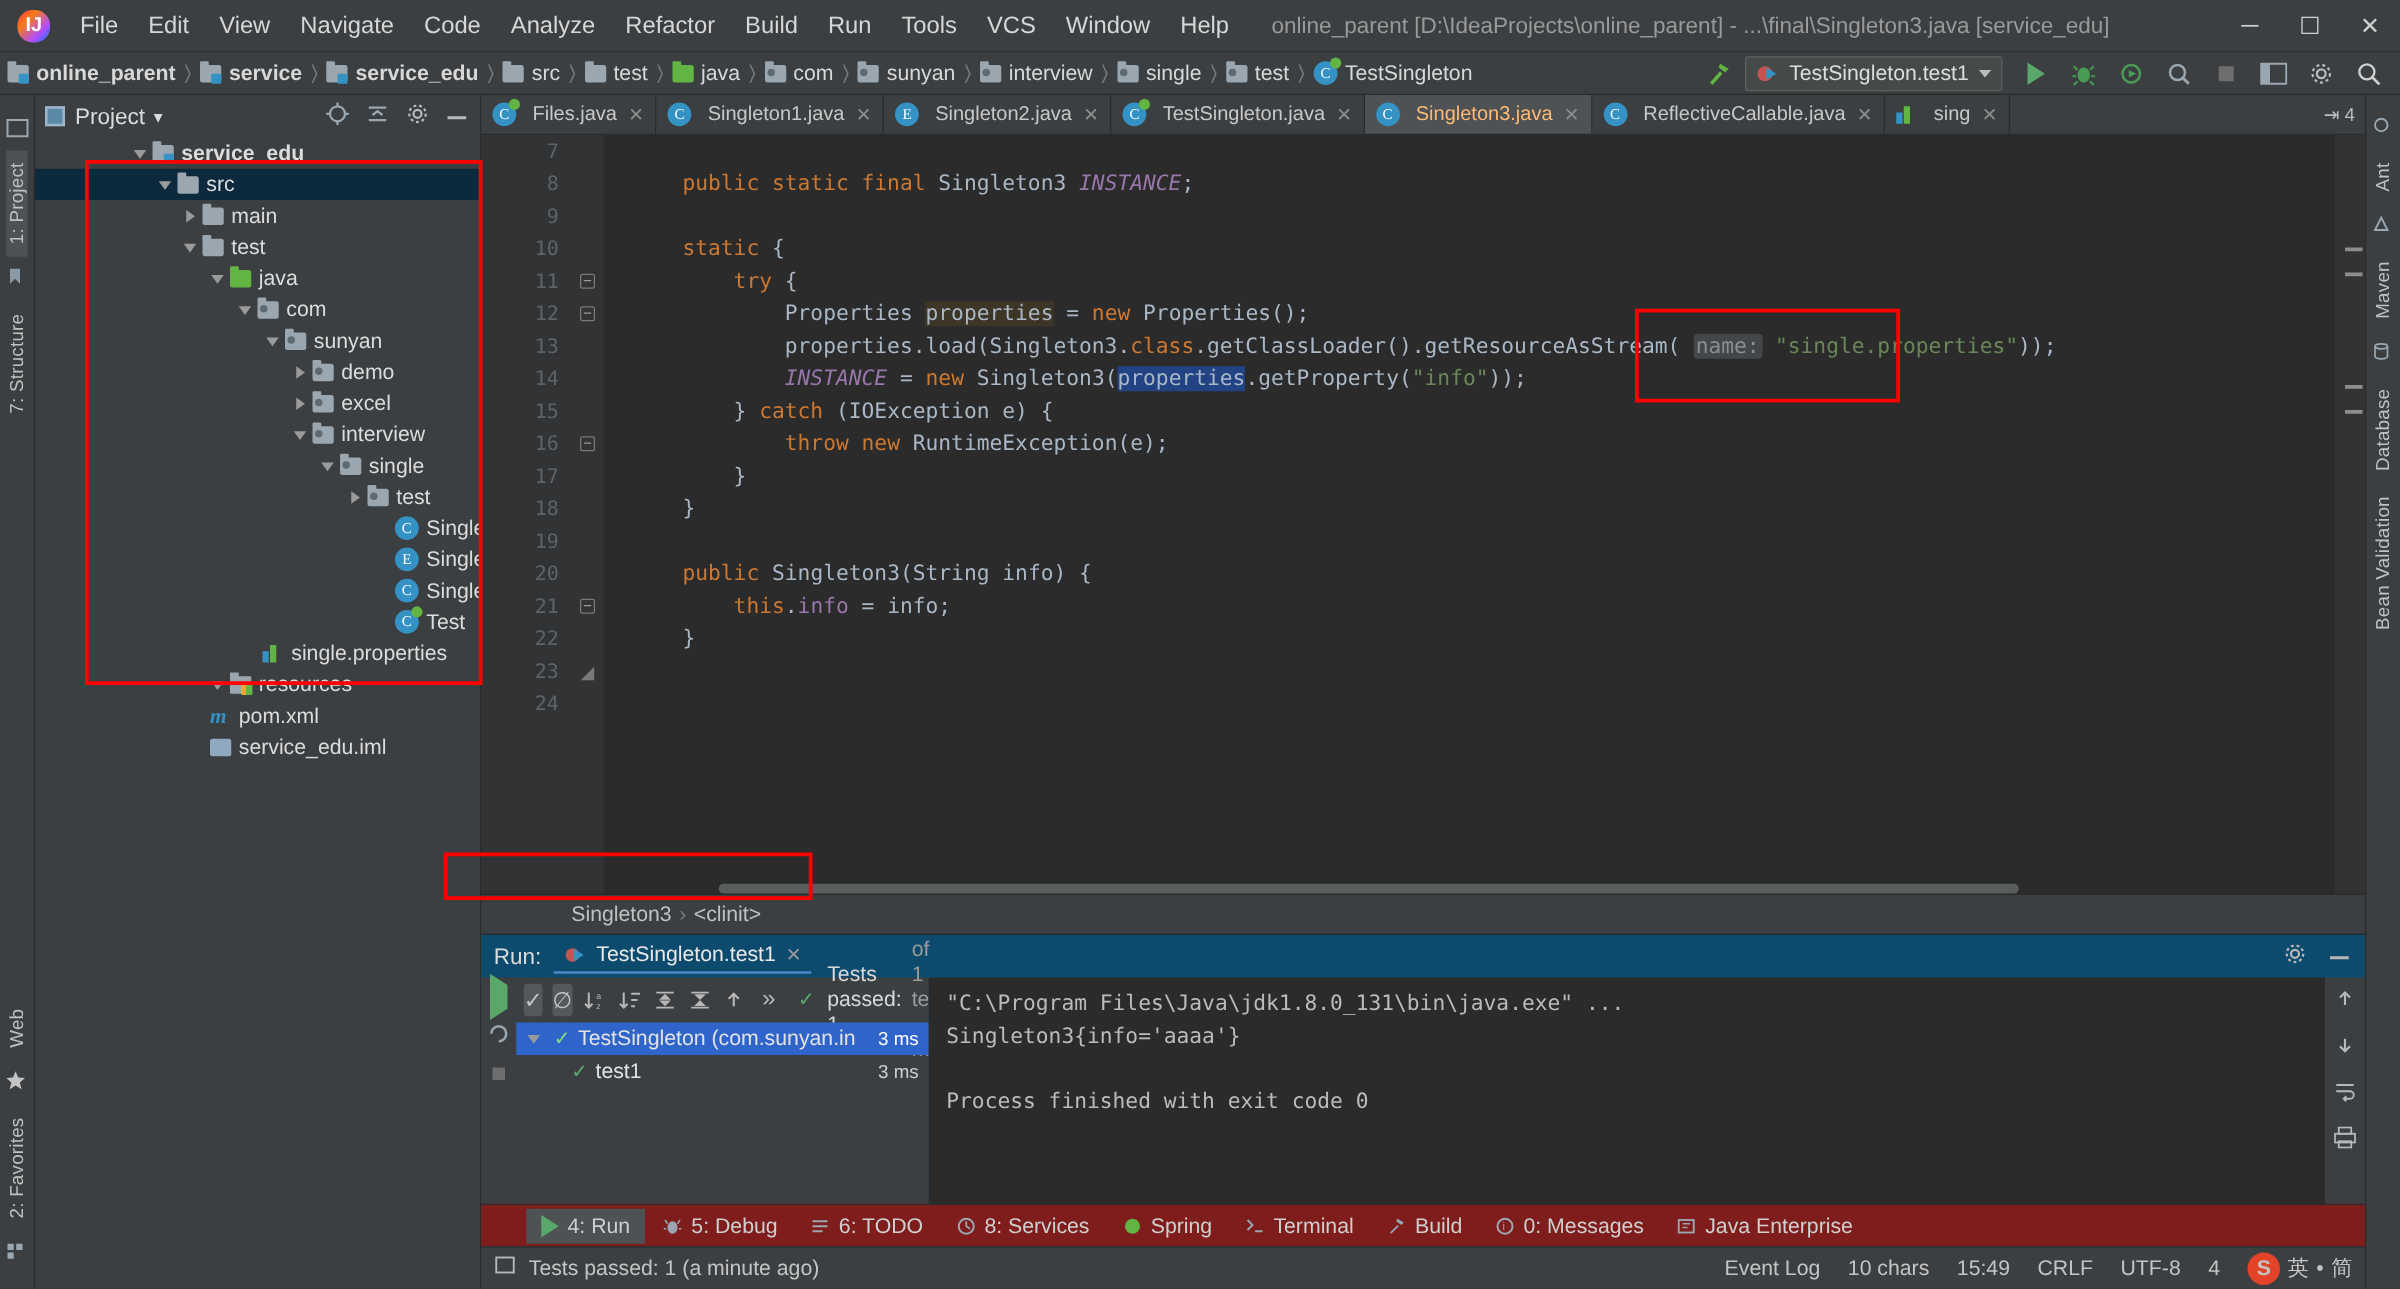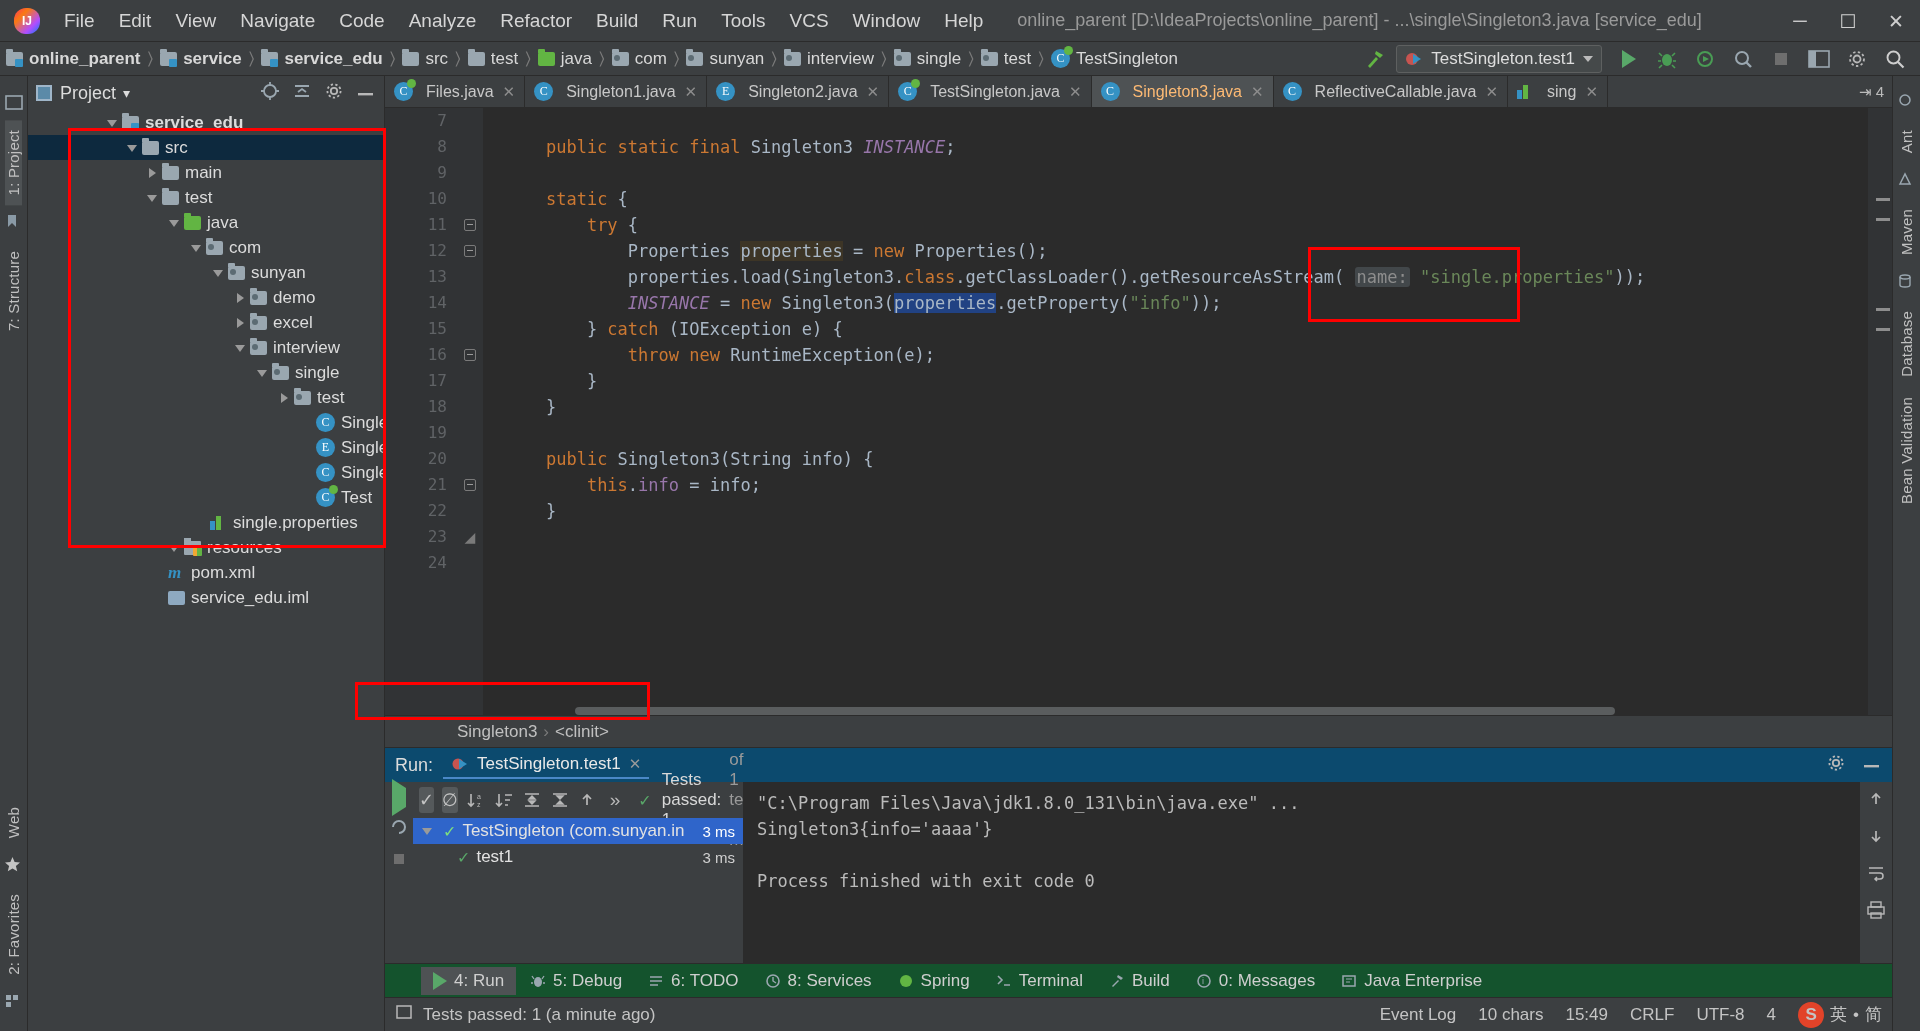--- a/index.html
+++ b/index.html
@@ -13,21 +13,21 @@
 
   
   .titlebar{
     height:42px; background:#3c3f41; display:flex; align-items:center;
     border-bottom:1px solid #2b2b2b; flex:0 0 42px; position:relative;
   }
   .logo{
     width:26px;height:26px;margin-left:14px;margin-right:12px;border-radius:12px;
     background:linear-gradient(135deg,#fe315d 0%,#f97a12 30%,#b24dff 70%,#087cfa 100%);
     display:flex;align-items:center;justify-content:center;
-    font-size:12px;font-weight:bold;color:#fff;font-family:"Liberation Sans",sans-serif;
+    font-size:16px;font-weight:bold;color:#fff;font-family:"Liberation Sans",sans-serif;
   }
   .menu{ display:flex; align-items:center; gap:0px; }
   .menu-item{
     padding:4px 12px; font-size:19px; color:#d6d6d6; cursor:default;
     font-family:"Liberation Sans", sans-serif;
   }
   .win-title{
     margin-left:22px; color:#9a9a9a; font-size:18px; white-space:nowrap;
   }
   .win-ctrl{ position:absolute; right:0; top:0; height:42px; display:flex; align-items:center; }
@@ -176,21 +176,21 @@
   .t2row .nm{color:#e2e2e2;}
   .t2row .ms{margin-left:auto;padding-right:8px;color:#d0d0d0;font-size:15px;}
   .t2row.sel .ms{color:#fff;}
   .chk{color:#59a869;font-size:16px;}
   .run-out{flex:1;background:#2b2b2b;position:relative;overflow:hidden;
            font-family:"DejaVu Sans Mono", monospace;font-size:17px;line-height:26px;padding:8px 0 0 14px;}
   .run-out .ol{white-space:pre;color:#bbbbbb;height:26px;}
   .run-right{width:32px;flex:0 0 32px;background:#3c3f41;display:flex;flex-direction:column;
              align-items:center;padding-top:8px;gap:14px;}
 
-  .status-tabs{ height:34px;flex:0 0 34px;background:#14532d;display:flex;align-items:center;
+  .status-tabs{ height:34px;flex:0 0 34px;background:#7f1d1d;display:flex;align-items:center;
                 border-top:1px solid #2b2b2b;padding-left:36px;gap:2px;}
   .stab{display:flex;align-items:center;gap:7px;padding:4px 12px;font-size:17px;color:#cfcfcf;}
   .stab.active{background:#4e5254;}
 
   .statusbar{ height:34px;flex:0 0 34px;background:#3c3f41;display:flex;align-items:center;
               padding:0 10px;gap:10px;border-top:1px solid #2b2b2b;}
   .statusbar .msg{font-size:17px;color:#c4c4c4;}
   .statusbar .right{margin-left:auto;display:flex;align-items:center;gap:22px;}
   .statusbar .right span{font-size:17px;color:#c4c4c4;}
 
@@ -217,21 +217,21 @@
       <div class="menu-item">Code</div>
       <div class="menu-item">Analyze</div>
       <div class="menu-item">Refactor</div>
       <div class="menu-item">Build</div>
       <div class="menu-item">Run</div>
       <div class="menu-item">Tools</div>
       <div class="menu-item">VCS</div>
       <div class="menu-item">Window</div>
       <div class="menu-item">Help</div>
     </div>
-    <div class="win-title">online_parent [D:\IdeaProjects\online_parent] - ...\single\Singleton3.java [service_edu]</div>
+    <div class="win-title">online_parent [D:\IdeaProjects\online_parent] - ...\final\Singleton3.java [service_edu]</div>
     <div class="win-ctrl">
       <div class="win-btn">─</div>
       <div class="win-btn">☐</div>
       <div class="win-btn close">✕</div>
     </div>
   </div>
 
   <div class="navbar">
     <div class="crumb bold">
       <span class="ico fold mod"></span>

